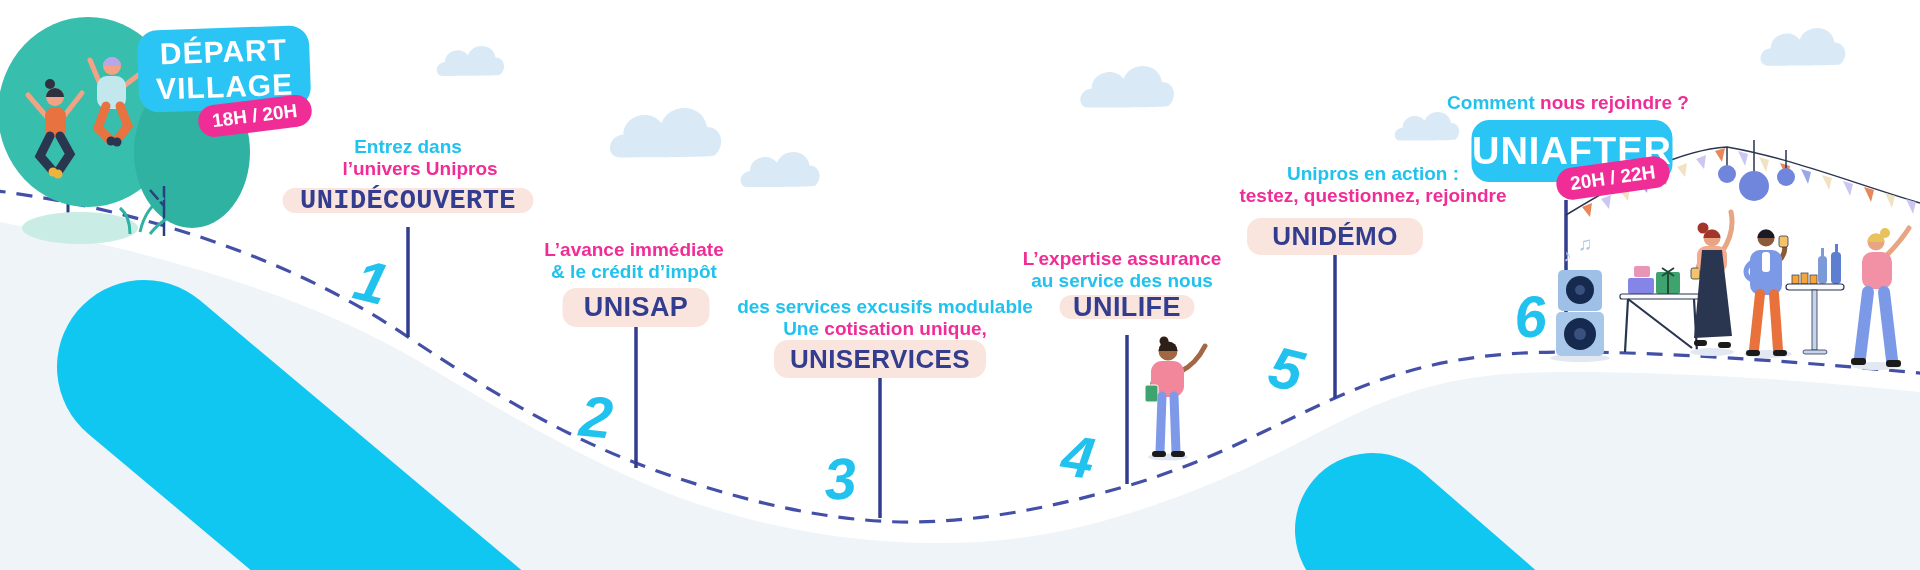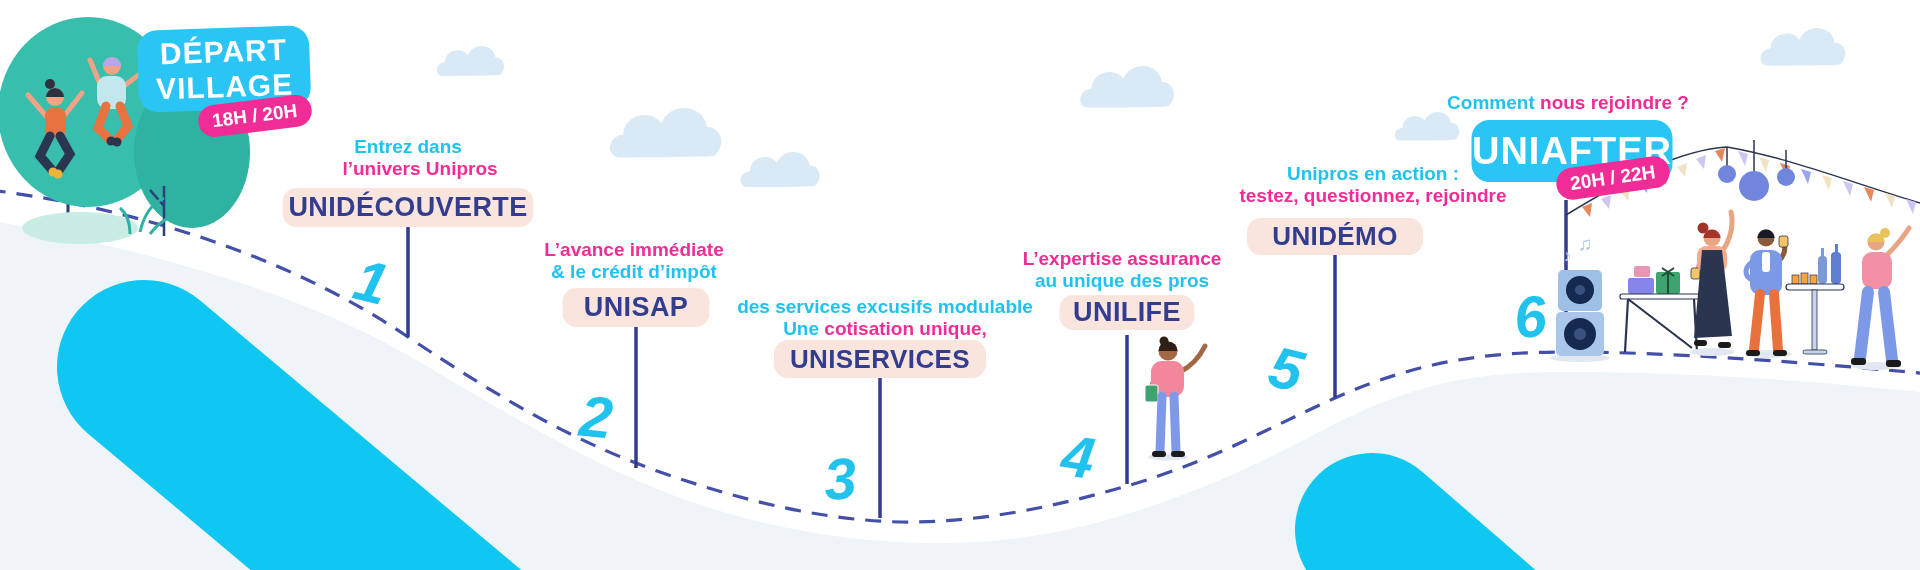--- a/index.html
+++ b/index.html
@@ -218,42 +218,42 @@
   <div class="startbox">
     <div>DÉPART</div>
     <div>VILLAGE</div>
   </div>
   <div class="pill" style="left:198px;top:100px;transform:rotate(-7deg);">18H / 20H</div>
 
   <div class="desc" style="left:408px;top:136px;">
     <div><span style="color: rgb(33, 194, 238);">Entrez dans</span></div>
     <div><span style="color: rgb(240, 45, 150); margin-left: 24px;">l’univers Unipros</span></div>
   </div>
-  <div class="sign" style="left:408px;top:188px;width:251px;height:39px;font-size:27px;">UNIDÉCOUVERTE</div>
+  <div class="sign" style="left:408px;top:188px;width:251px;height:25px;font-size:27px;font-family:Liberation Mono, monospace;">UNIDÉCOUVERTE</div>
   <div class="num" style="left:355px;top:253px;transform:rotate(14deg);">1</div>
 
   <div class="desc" style="left:634px;top:239px;">
     <div><span style="color: rgb(240, 45, 150);">L’avance immédiate</span></div>
     <div><span style="color: rgb(33, 194, 238);">&amp; le crédit d’impôt</span></div>
   </div>
   <div class="sign" style="left:636px;top:288px;width:147px;height:39px;font-size:27px;">UNISAP</div>
   <div class="num" style="left:580px;top:388px;transform:rotate(6deg);">2</div>
 
   <div class="desc" style="left:885px;top:296px;">
     <div><span style="color: rgb(33, 194, 238);">des services excusifs modulable</span></div>
     <div><span style="color: rgb(33, 194, 238);">Une </span><span style="color: rgb(240, 45, 150);">cotisation unique,</span></div>
   </div>
   <div class="sign" style="left:880px;top:340px;width:212px;height:38px;font-size:26px;">UNISERVICES</div>
   <div class="num" style="left:824px;top:450px;transform:rotate(-4deg);">3</div>
 
   <div class="desc" style="left:1122px;top:248px;">
     <div><span style="color: rgb(240, 45, 150);">L’expertise assurance</span></div>
-    <div><span style="color: rgb(33, 194, 238);">au unique des pros</span></div>
-  </div>
-  <div class="sign" style="left:1127px;top:295px;width:135px;height:35px;font-size:27px;">UNILIFE</div>
+    <div><span style="color: rgb(33, 194, 238);">au service des nous</span></div>
+  </div>
+  <div class="sign" style="left:1127px;top:295px;width:135px;height:24px;font-size:27px;">UNILIFE</div>
   <div class="num" style="left:1062px;top:428px;transform:rotate(8deg);">4</div>
 
   <div class="desc" style="left:1337px;top:163px;margin-left:36px;">
     <div><span style="color: rgb(33, 194, 238);">Unipros en action :</span></div>
     <div><span style="color: rgb(240, 45, 150);">testez, questionnez, rejoindre</span></div>
   </div>
   <div class="sign" style="left:1335px;top:218px;width:176px;height:37px;font-size:26px;">UNIDÉMO</div>
   <div class="num" style="left:1270px;top:340px;transform:rotate(14deg);">5</div>
 
   <div class="desc" style="left:1568px;top:92px;">

